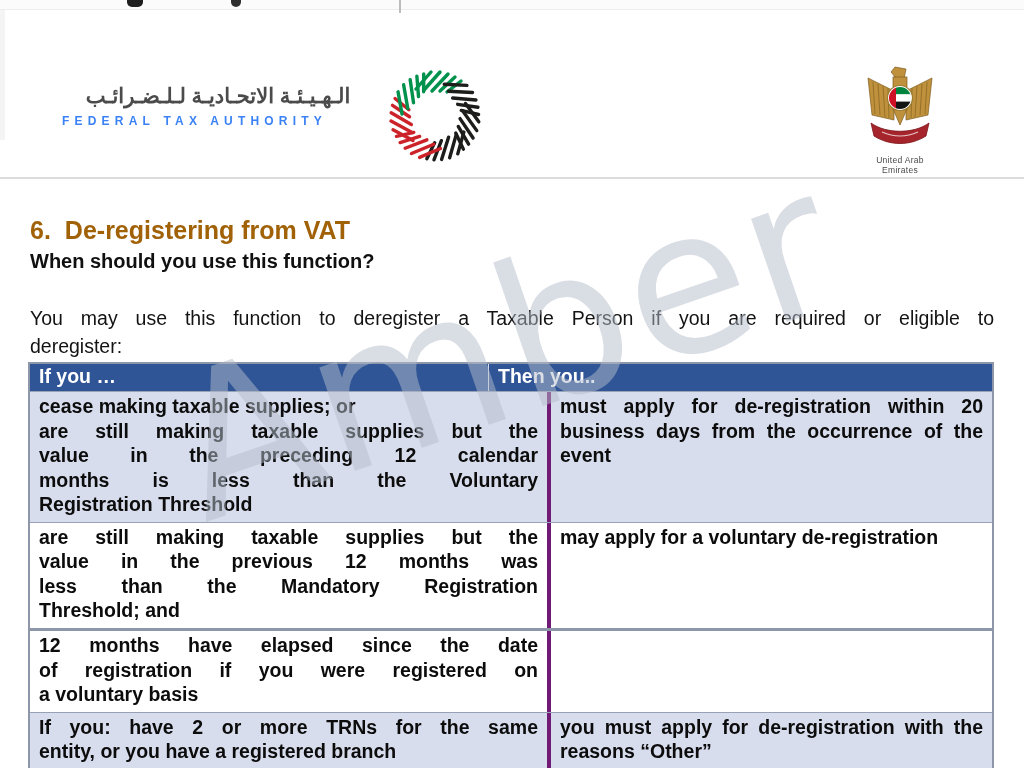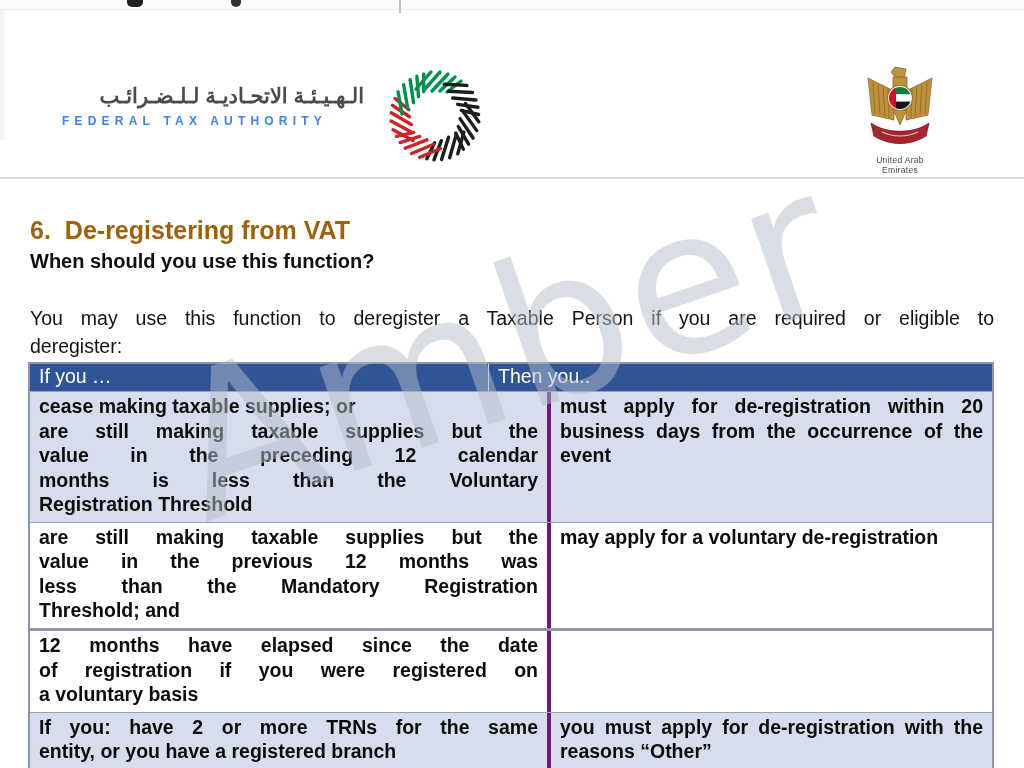--- a/index.html
+++ b/index.html
@@ -8,21 +8,21 @@
   .abs{position:absolute;}
 
   
   .top-strip{top:0;left:0;width:1024px;height:9px;background:#fbfbfb;border-bottom:1px solid #ededed;}
   .blob1{top:0;left:127px;width:16px;height:7px;background:#1e1e1e;border-radius:0 0 5px 5px;}
   .blob2{top:0;left:231px;width:10px;height:7px;background:#2e2e2e;border-radius:0 0 5px 5px;}
   .vline{top:0;left:399px;width:2px;height:13px;background:#bcbcbc;}
   .left-edge{top:10px;left:0;width:5px;height:130px;background:#f4f4f4;}
 
   
-  .fta-arabic{top:84px;left:48px;width:316px;text-align:right;direction:rtl;
+  .fta-arabic{top:84px;left:60px;width:316px;text-align:center;direction:rtl;
               font-size:21px;font-weight:bold;color:#4b4b4b;}
   .fta-wordmark{top:114px;left:62px;font-size:12px;font-weight:bold;letter-spacing:5.2px;
                 color:#3b82f6;white-space:nowrap;}
   .fta-icon{top:64px;left:383px;}
   .uae-emblem{top:62px;left:858px;width:84px;text-align:center;}
   .uae-caption{font-size:8.5px;color:#4a4a4a;margin-top:1px;letter-spacing:0.3px;}
   .header-divider{top:177px;left:0;width:1024px;height:2px;background:#dcdcdc;}
 
   
   .section-heading{top:196px;left:30px;font-size:25px;font-weight:bold;color:#a16207;margin-top:20px;}
@@ -33,21 +33,21 @@
   
   .jl{text-align:justify;text-align-last:justify;}
   .ll{text-align:left;}
 
   
   .tbl{left:28px;width:966px;border:2px solid #8d97a9;box-sizing:border-box;background:#fff;}
   .tbl-top{top:362px;}
   .tbl-bottom{top:629px;}
   .trow{display:flex;align-items:stretch;}
   .trow + .trow{border-top:1px solid #98a2b6;}
-  .hcell{background:#2F5597;color:#ffffff;font-weight:normal;font-size:19.5px;
+  .hcell{background:#2F5597;color:#ffffff;font-weight:bold;font-size:19.5px;
          padding:1px 9px 3px;box-sizing:border-box;}
   .hl{width:459px;border-right:1px solid #d7ddea;}
   .hr{flex:1;}
   .cell{font-size:19.5px;font-weight:bold;line-height:24.5px;color:#0c0c0c;
         padding:2px 9px 5px;box-sizing:border-box;}
   .cl{width:521px;border-right:4px solid #701a75;}
   .cr{flex:1;}
   .row-blue{background:#d8dded;}
   .row-white{background:#ffffff;}
 

